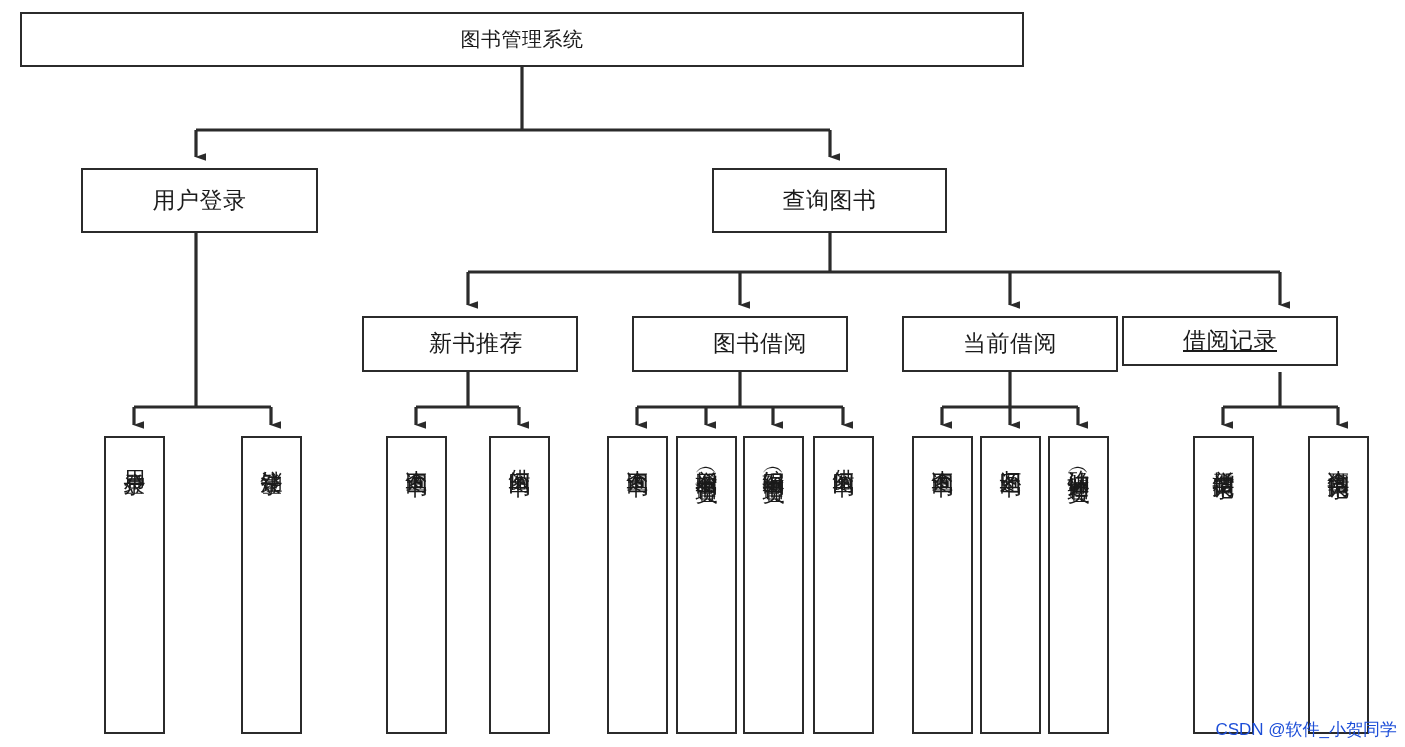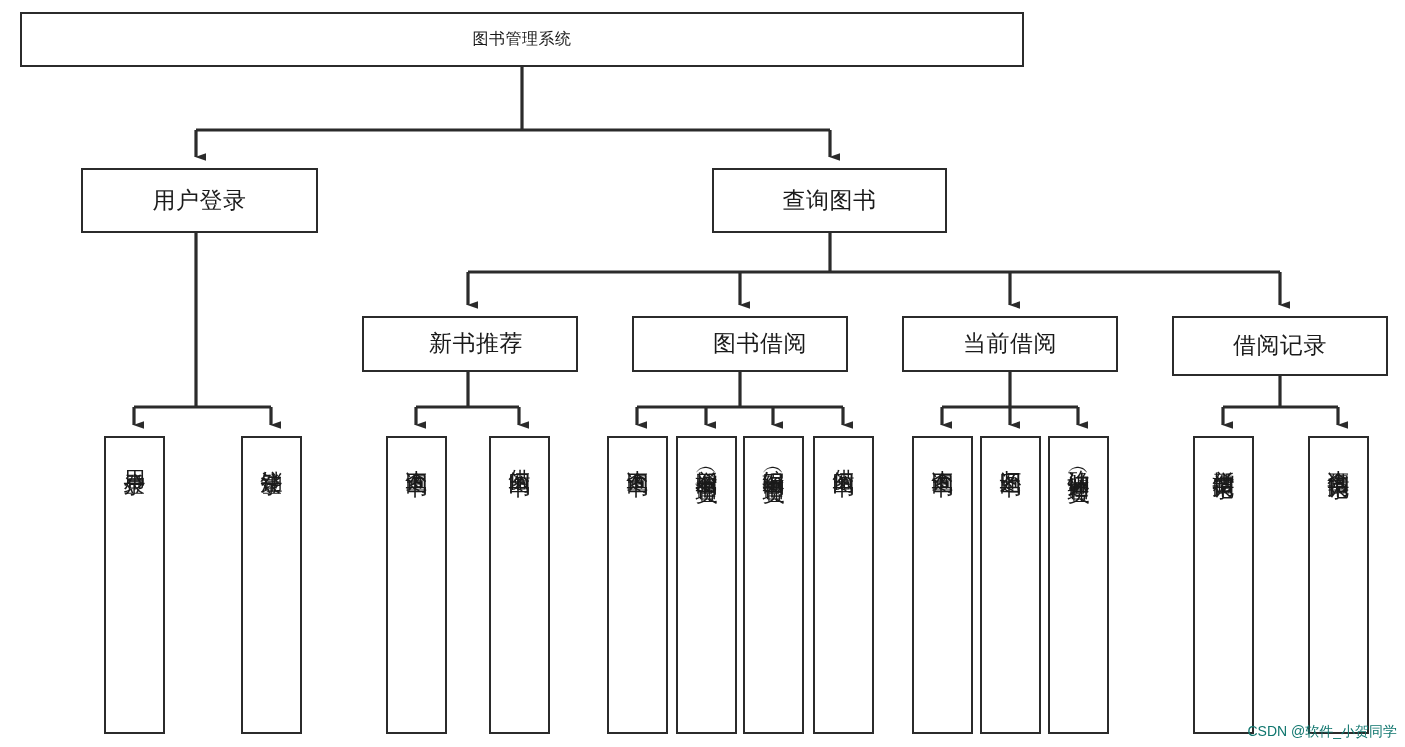--- a/index.html
+++ b/index.html
@@ -42,42 +42,42 @@
     text-align: center;
     line-height: 1.18;
     letter-spacing: 0.5px;
   }
   
   .node.horiz .node-label {
     font-size: 23px;
     writing-mode: horizontal-tb;
   }
   .node.root .node-label {
-    font-size: 16px;
+    font-size: 20px;
   }
   
   .node.vert {
     align-items: flex-start;
     justify-content: center;
     padding-top: 14px;
   }
   .node.vert .node-label {
     writing-mode: vertical-rl;
     text-orientation: upright;
     font-size: 22px;
     line-height: 1.0;
     letter-spacing: 2px;
     white-space: nowrap;
   }
   #watermark {
     position: absolute;
     right: 8px;
     bottom: 6px;
-    font-size: 14px;
-    color: #0f766e;
+    font-size: 17px;
+    color: #1d4ed8;
     white-space: nowrap;
     z-index: 5;
     font-family: "Liberation Sans", "DejaVu Sans", sans-serif;
   }
 </style>
 </head>
 <body>
 
 <div id="diagram-root">
 
@@ -148,21 +148,21 @@
   </div>
 
   <div class="node horiz" style="left:632px; top:316px; width:216px; height:56px;padding-left:40px;">
     <span class="node-label">图书借阅</span>
   </div>
 
   <div class="node horiz" style="left:902px; top:316px; width:216px; height:56px;">
     <span class="node-label">当前借阅</span>
   </div>
 
-  <div class="node horiz" style="left:1172px; top:316px; width:216px; height:60px;">
+  <div class="node horiz" style="left:1122px; top:316px; width:216px; height:50px;text-decoration:underline;">
     <span class="node-label">借阅记录</span>
   </div>
 
   <div class="node vert" style="left:104px; top:436px; width:61px; height:298px;">
     <span class="node-label">用户登录</span>
   </div>
 
   <div class="node vert" style="left:241px; top:436px; width:61px; height:298px;">
     <span class="node-label">注销登录</span>
   </div>

